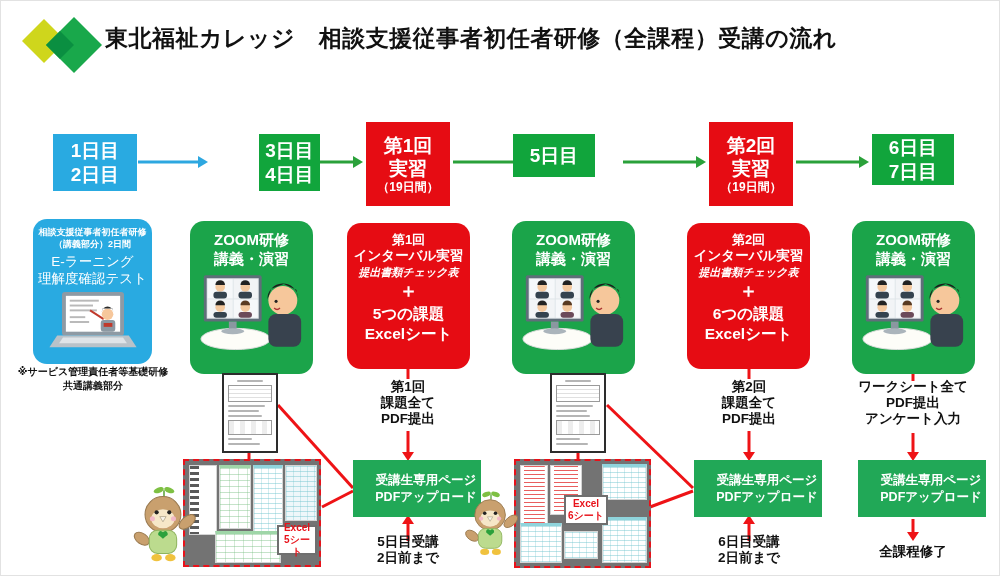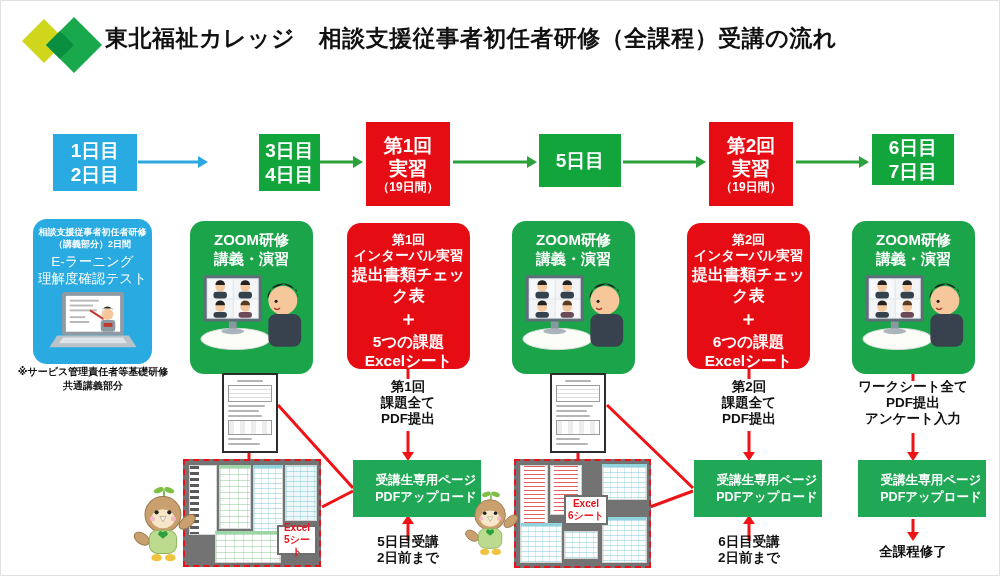--- a/index.html
+++ b/index.html
@@ -21,21 +21,21 @@
   
   .panel{border-radius:14px;z-index:2;display:flex;flex-direction:column;align-items:center;text-align:center;}
   .panel-blue{background:#29aae1;color:#fff;padding-top:8px;}
   .panel-green{background:#1ba44a;color:#fff;padding-top:10px;}
   .panel-red{background:#e60c13;color:#fff;padding-top:9px;}
   .p-blue-h{font-size:9px;font-weight:700;line-height:1.3;}
   .p-blue-t{font-size:13.5px;font-weight:400;line-height:1.25;margin-top:4px;}
   .p-zoom-t{font-size:15px;font-weight:700;line-height:1.25;}
   .iv-l1{font-size:13px;font-weight:700;line-height:1.25;}
   .iv-l2{font-size:13.5px;font-weight:700;line-height:1.25;}
-  .iv-l3{font-size:16px;font-weight:700;line-height:1.3;}
+  .iv-l3{font-size:11px;font-weight:700;line-height:1.3;font-style:italic;}
   .iv-plus{font-size:19px;font-weight:700;line-height:1.1;margin:2px 0;}
   .iv-l4{font-size:15.5px;font-weight:700;line-height:1.25;}
   .note{font-size:10px;font-weight:700;line-height:1.35;text-align:center;color:#111;z-index:2;}
   
   .tblock{font-size:13.5px;font-weight:700;line-height:1.2;text-align:center;color:#111;z-index:3;}
   
   .upload{background:#21a857;color:#fff;display:flex;flex-direction:column;align-items:center;justify-content:center;
     font-size:12.5px;font-weight:700;line-height:1.35;text-align:center;z-index:3;padding-left:18px;}
   
   .doc{background:#fff;border:2px solid #2d2d2d;z-index:2;padding:5px 4px;box-sizing:border-box;
@@ -133,21 +133,21 @@
   </div>
   <div class="abs daybox bg-green" style="left:210px;top:133px;width:61px;height:57px;margin-left:48px;">
     <span>3日目</span>
     <span>4日目</span>
   </div>
   <div class="abs daybox bg-red" style="left:365px;top:121px;width:84px;height:84px;">
     <span>第1回</span>
     <span>実習</span>
     <span class="small">（19日間）</span>
   </div>
-  <div class="abs daybox bg-green" style="left:538px;top:133px;width:82px;height:53px;">
+  <div class="abs daybox bg-green" style="left:512px;top:133px;width:82px;height:43px;">
     <span>5日目</span>
   </div>
   <div class="abs daybox bg-red" style="left:708px;top:121px;width:84px;height:84px;">
     <span>第2回</span>
     <span>実習</span>
     <span class="small">（19日間）</span>
   </div>
   <div class="abs daybox bg-green" style="left:871px;top:133px;width:82px;height:51px;">
     <span>6日目</span>
     <span>7日目</span>

